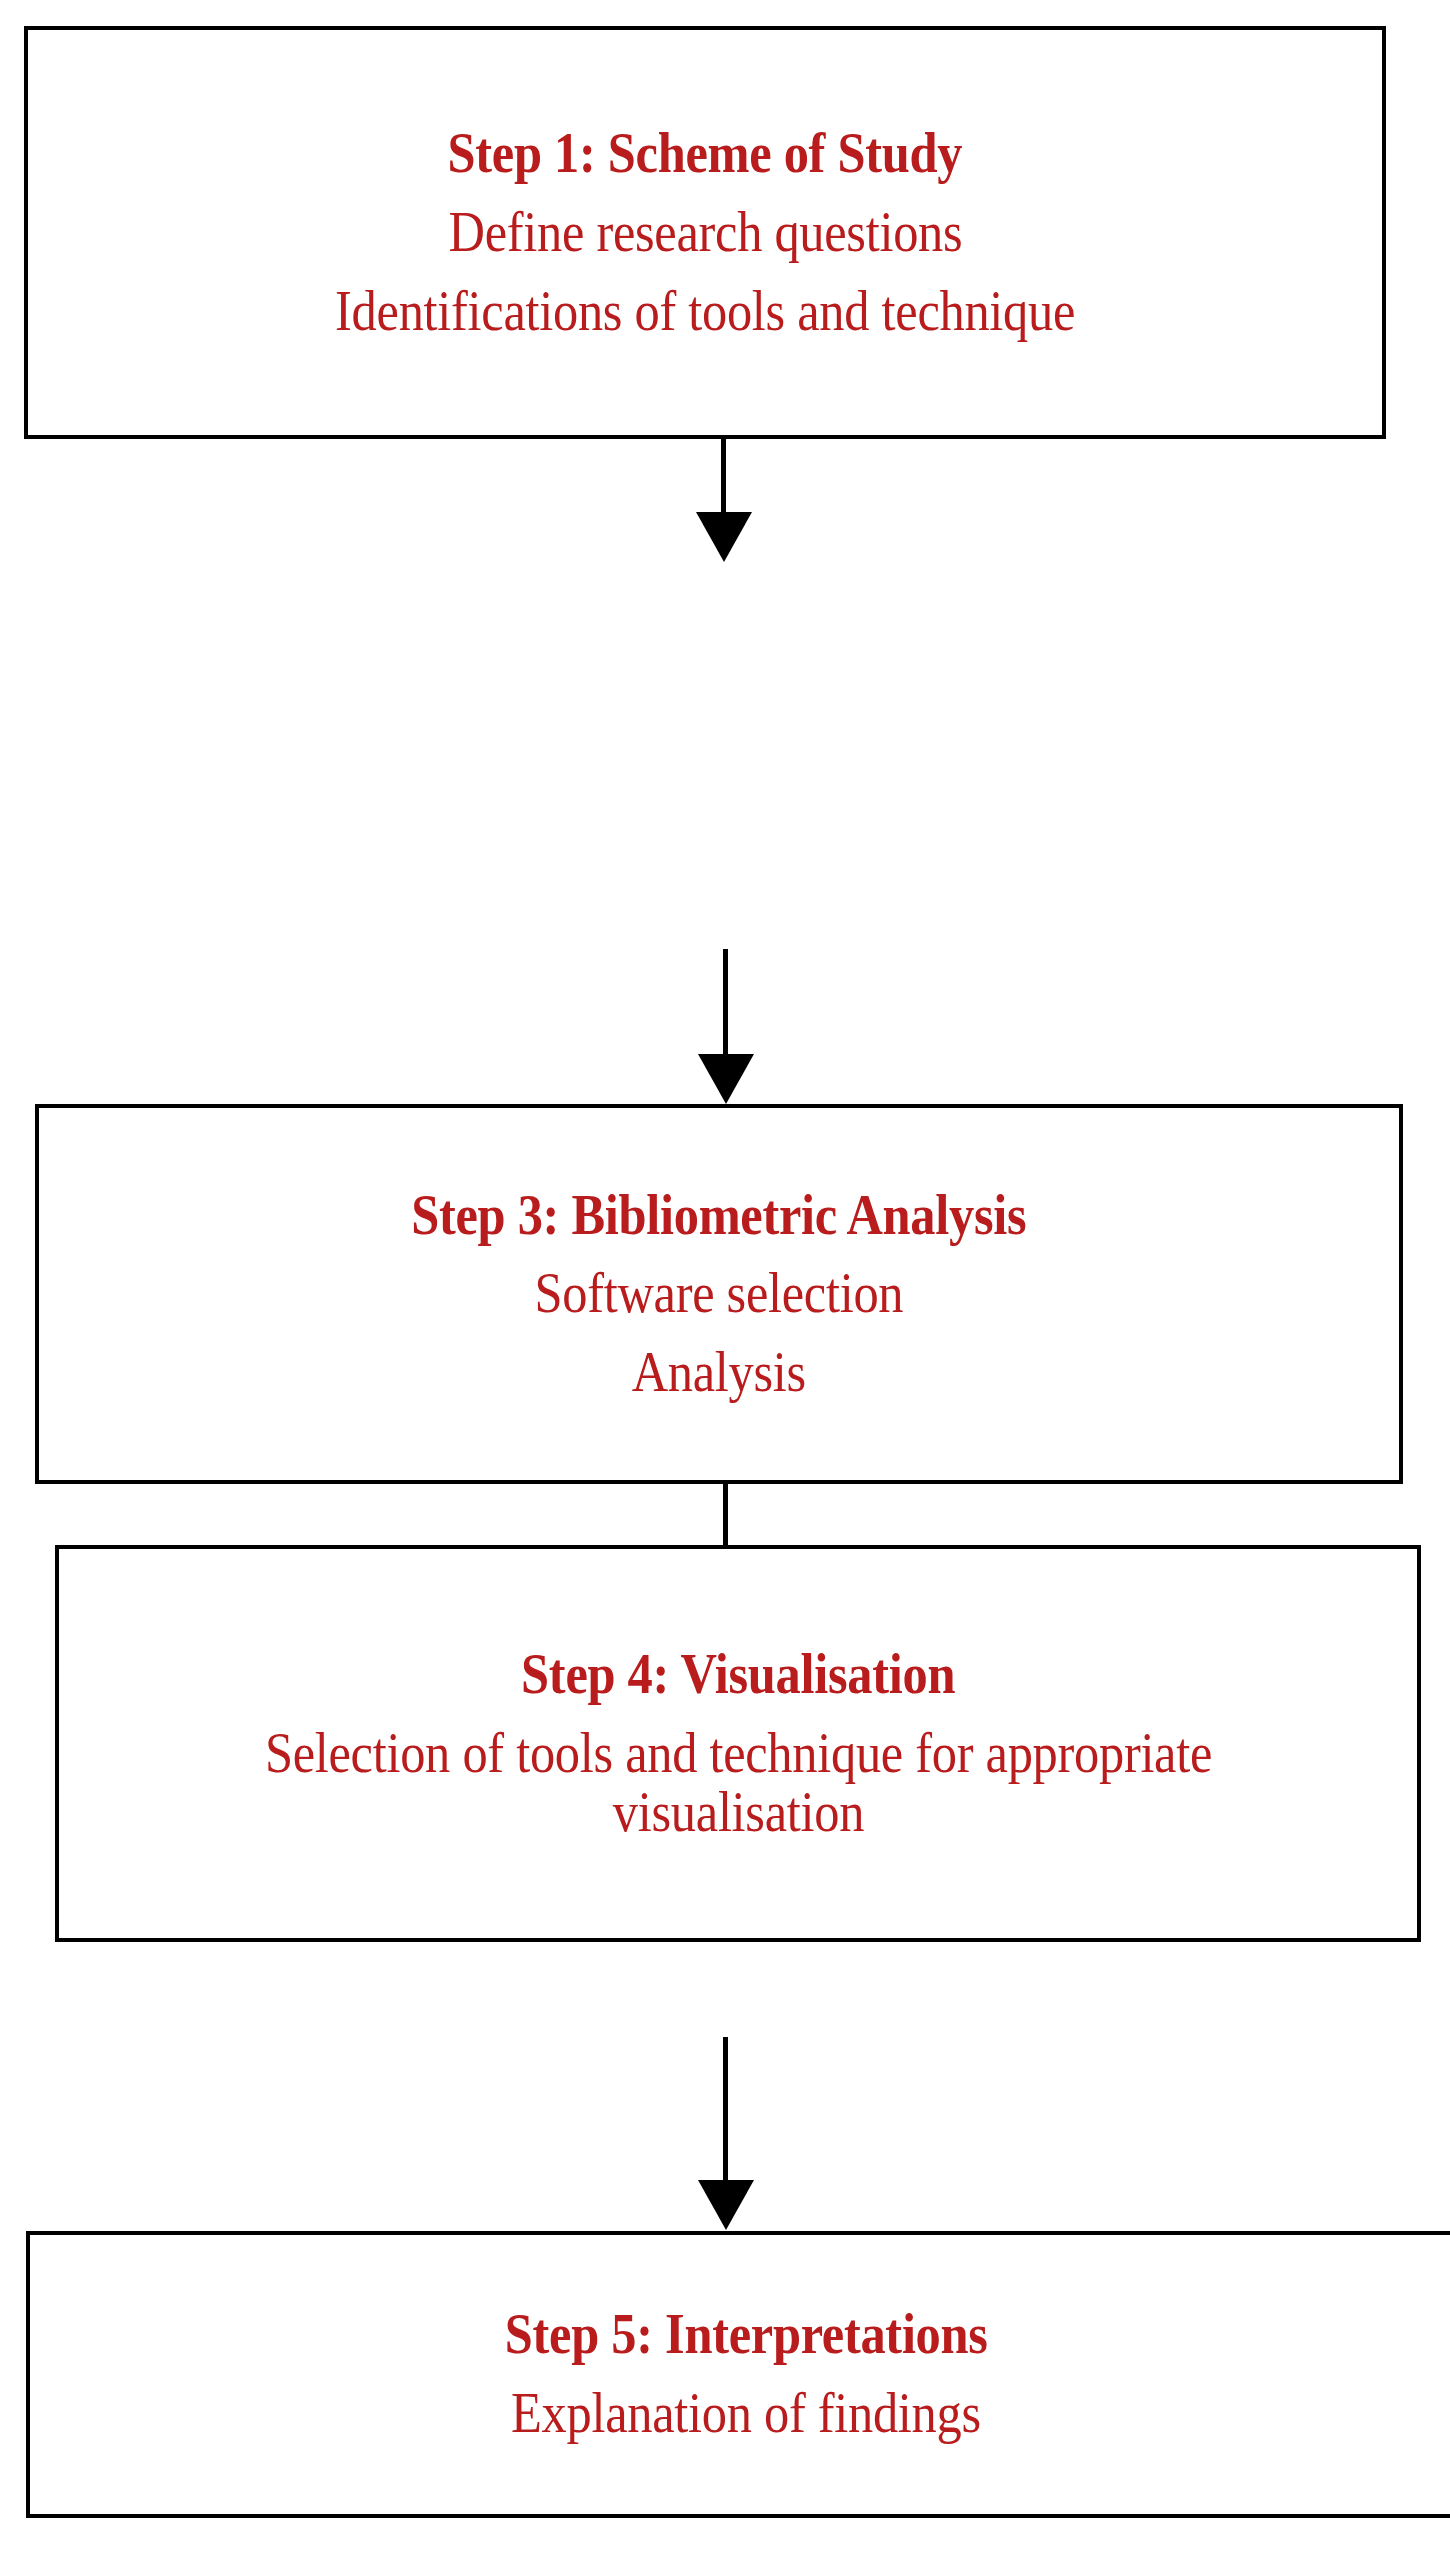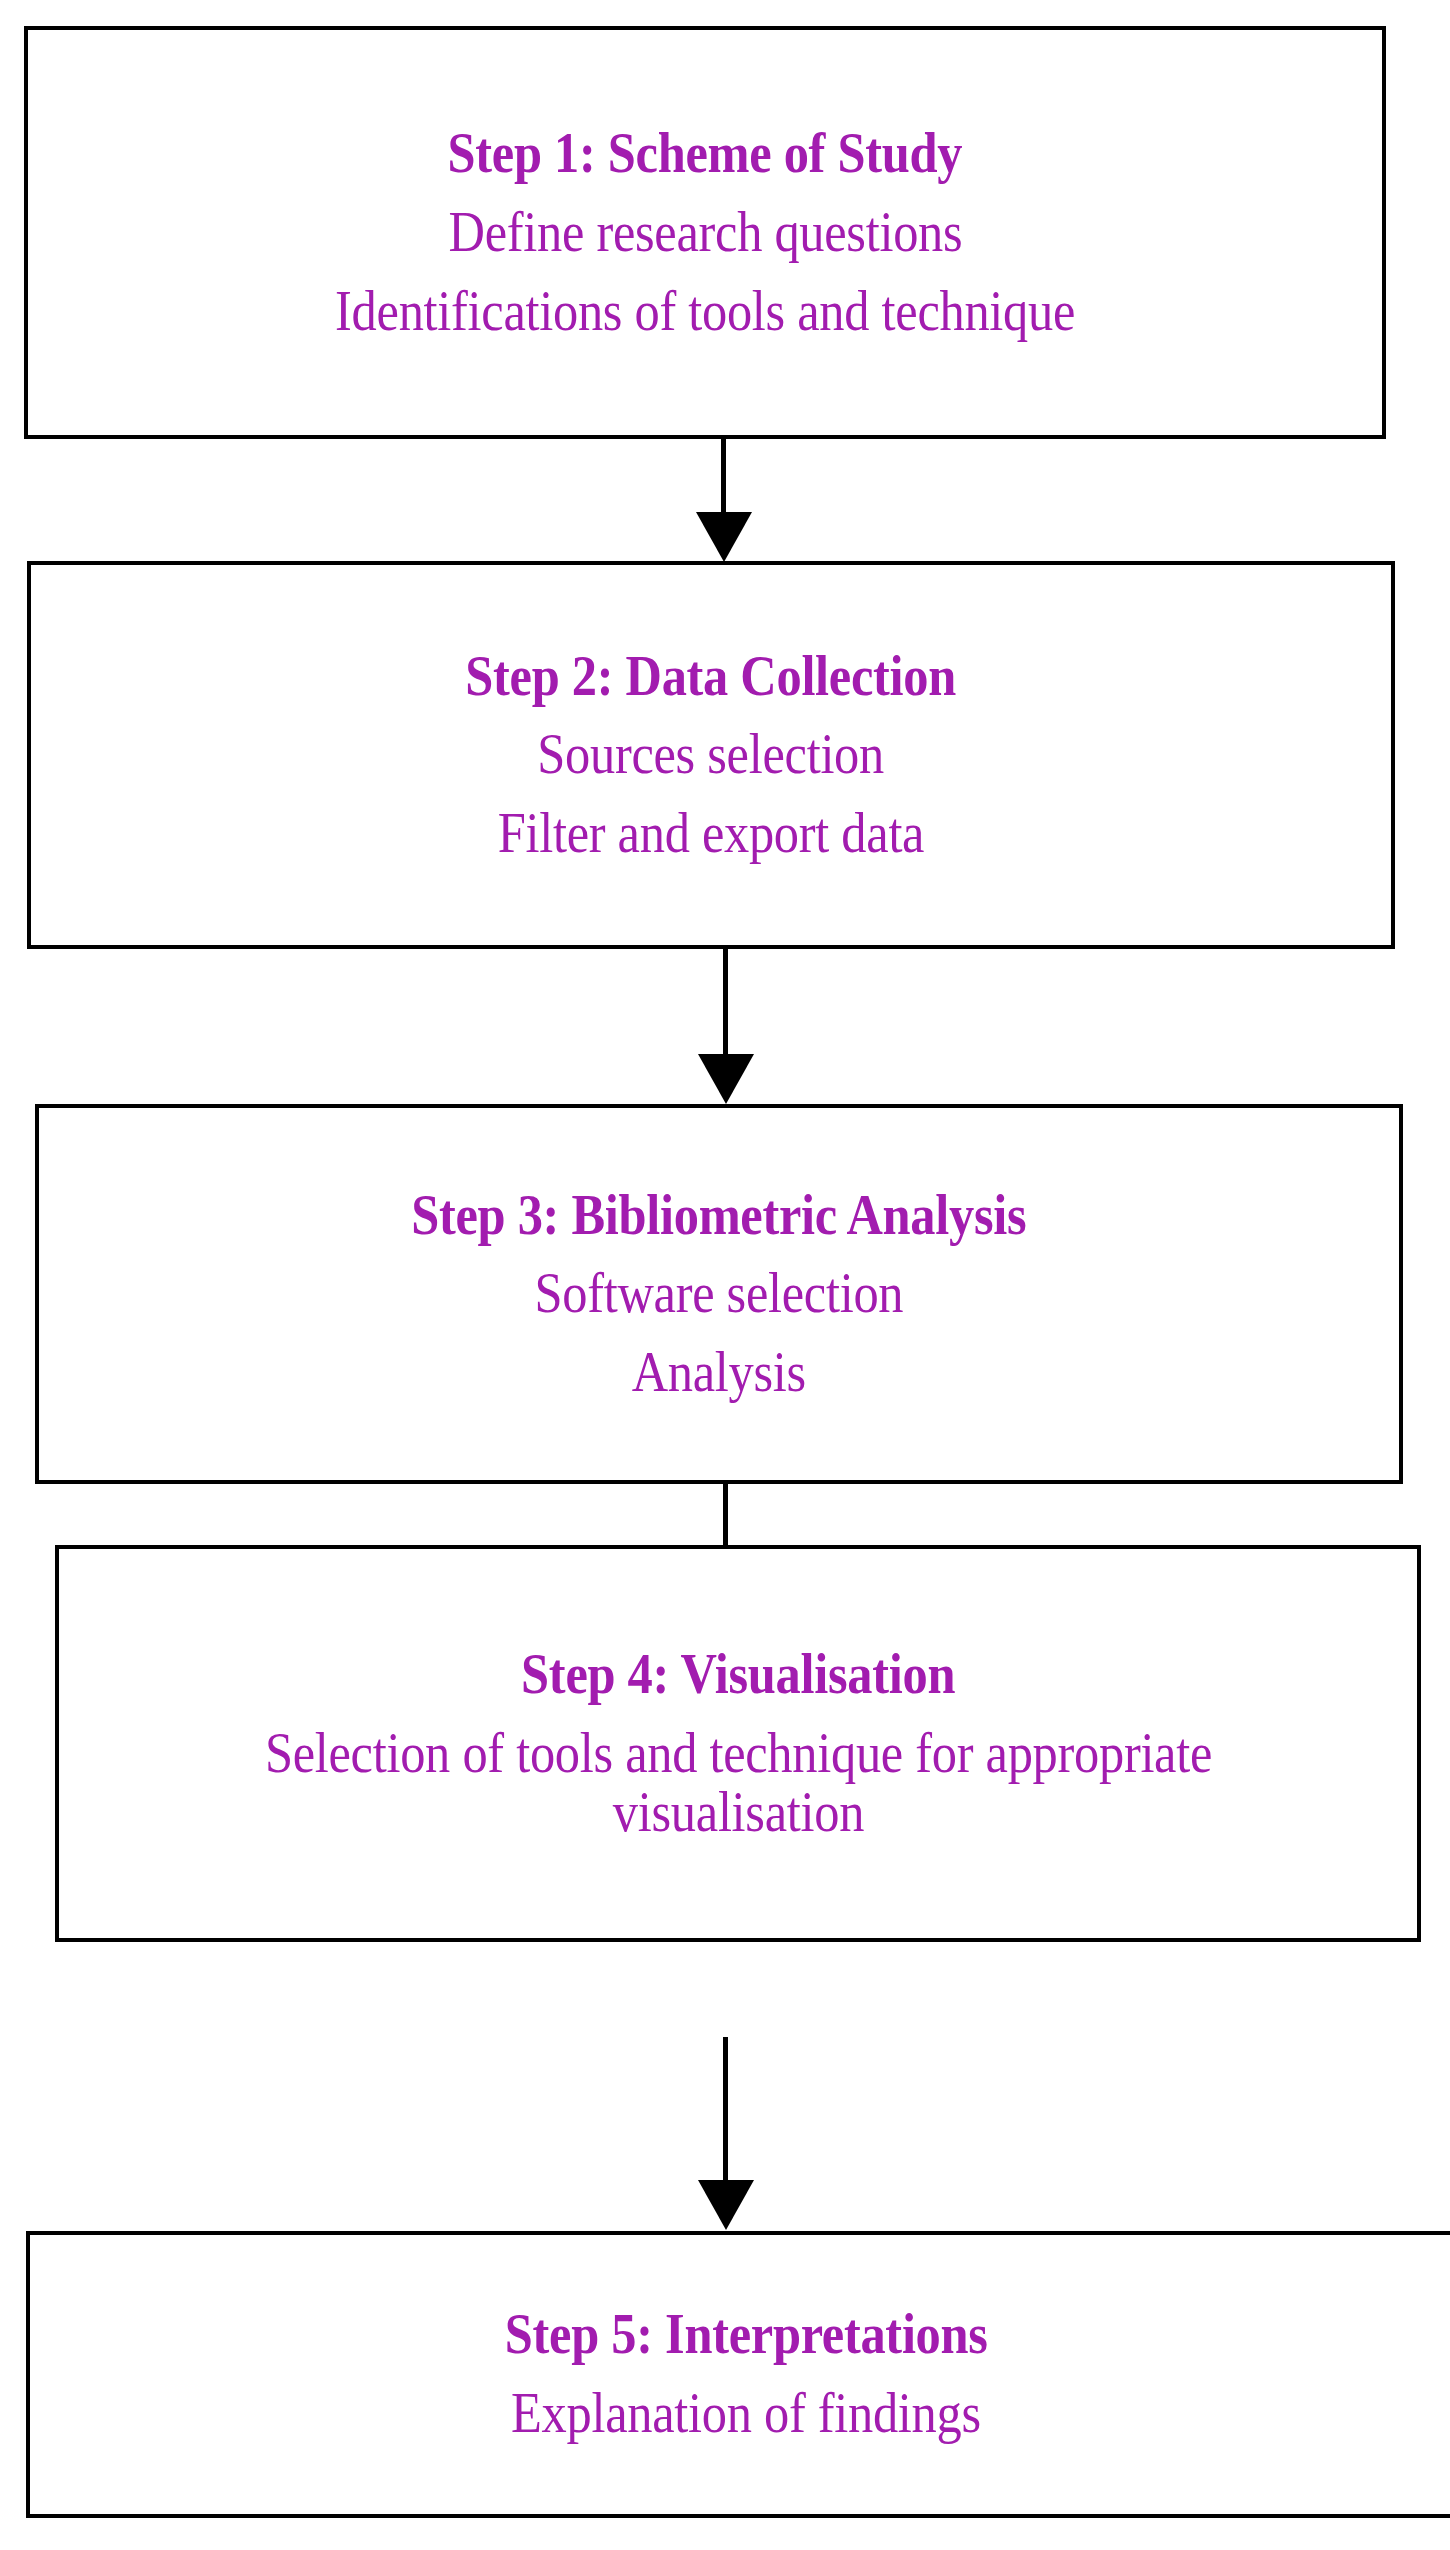--- a/index.html
+++ b/index.html
@@ -19,21 +19,21 @@
   .flow-box {
     position: absolute;
     box-sizing: border-box;
     border: 4px solid #000000;
     background: #ffffff;
     display: flex;
     flex-direction: column;
     align-items: center;
     justify-content: center;
     text-align: center;
-    color: #a21caf;
+    color: #b91c1c;
   }
   .box-title {
     font-weight: bold;
     font-size: 56px;
     line-height: 1.06;
     letter-spacing: -0.3px;
     transform: scaleX(0.90);
     transform-origin: center center;
     white-space: nowrap;
     margin: 0;
@@ -99,27 +99,20 @@
       <div class="box-line">Define research questions</div>
       <div class="box-line">Identifications of tools and technique</div>
     </div>
   </div>
 
   <div class="arrow" style="left:695px; top:439px; width:57px; height:123px;">
     <div class="shaft" style="height:73px;"></div>
     <div class="head"></div>
   </div>
 
-  <div class="flow-box" style="left:27px; top:561px; width:1368px; height:388px;">
-    <div class="lines-stack">
-      <div class="box-title">Step 2: Data Collection</div>
-      <div class="box-line">Sources selection</div>
-      <div class="box-line">Filter and export data</div>
-    </div>
-  </div>
 
   <div class="arrow" style="left:697px; top:949px; width:57px; height:155px;">
     <div class="shaft" style="height:105px;"></div>
     <div class="head"></div>
   </div>
 
   <div class="flow-box" style="left:35px; top:1104px; width:1368px; height:380px;font-family:Liberation Serif, serif;">
     <div class="lines-stack">
       <div class="box-title">Step 3: Bibliometric Analysis</div>
       <div class="box-line">Software selection</div>

